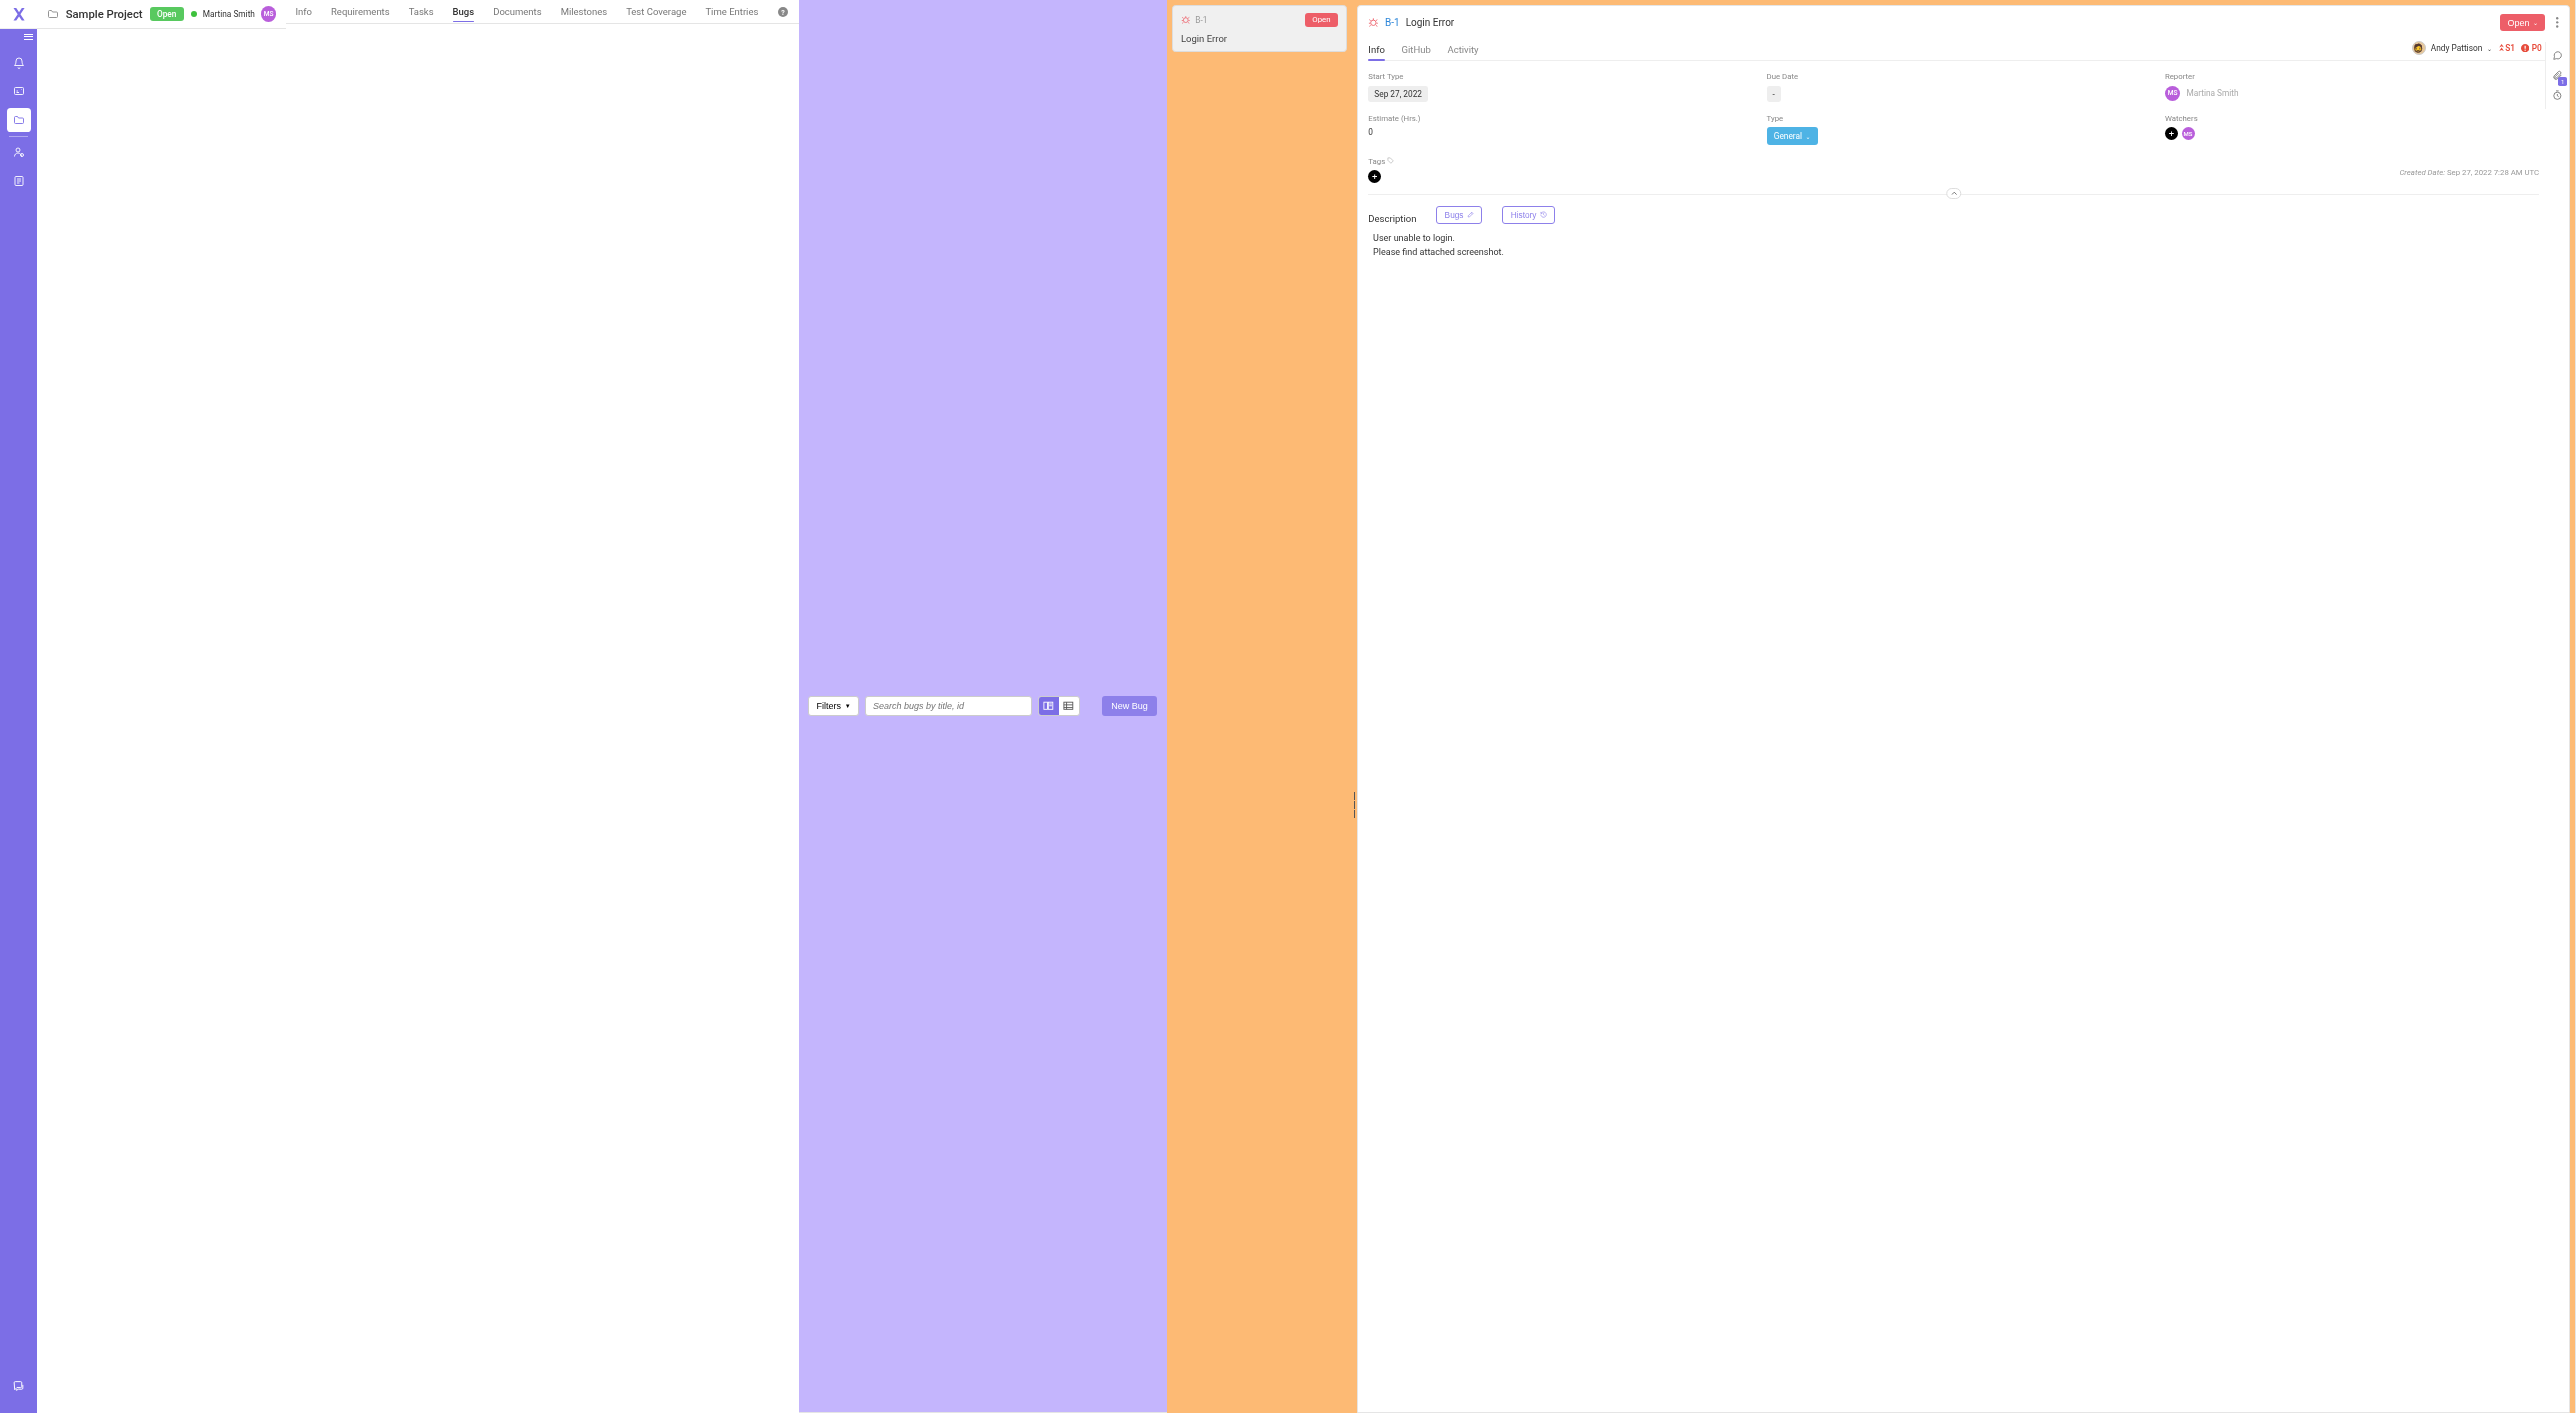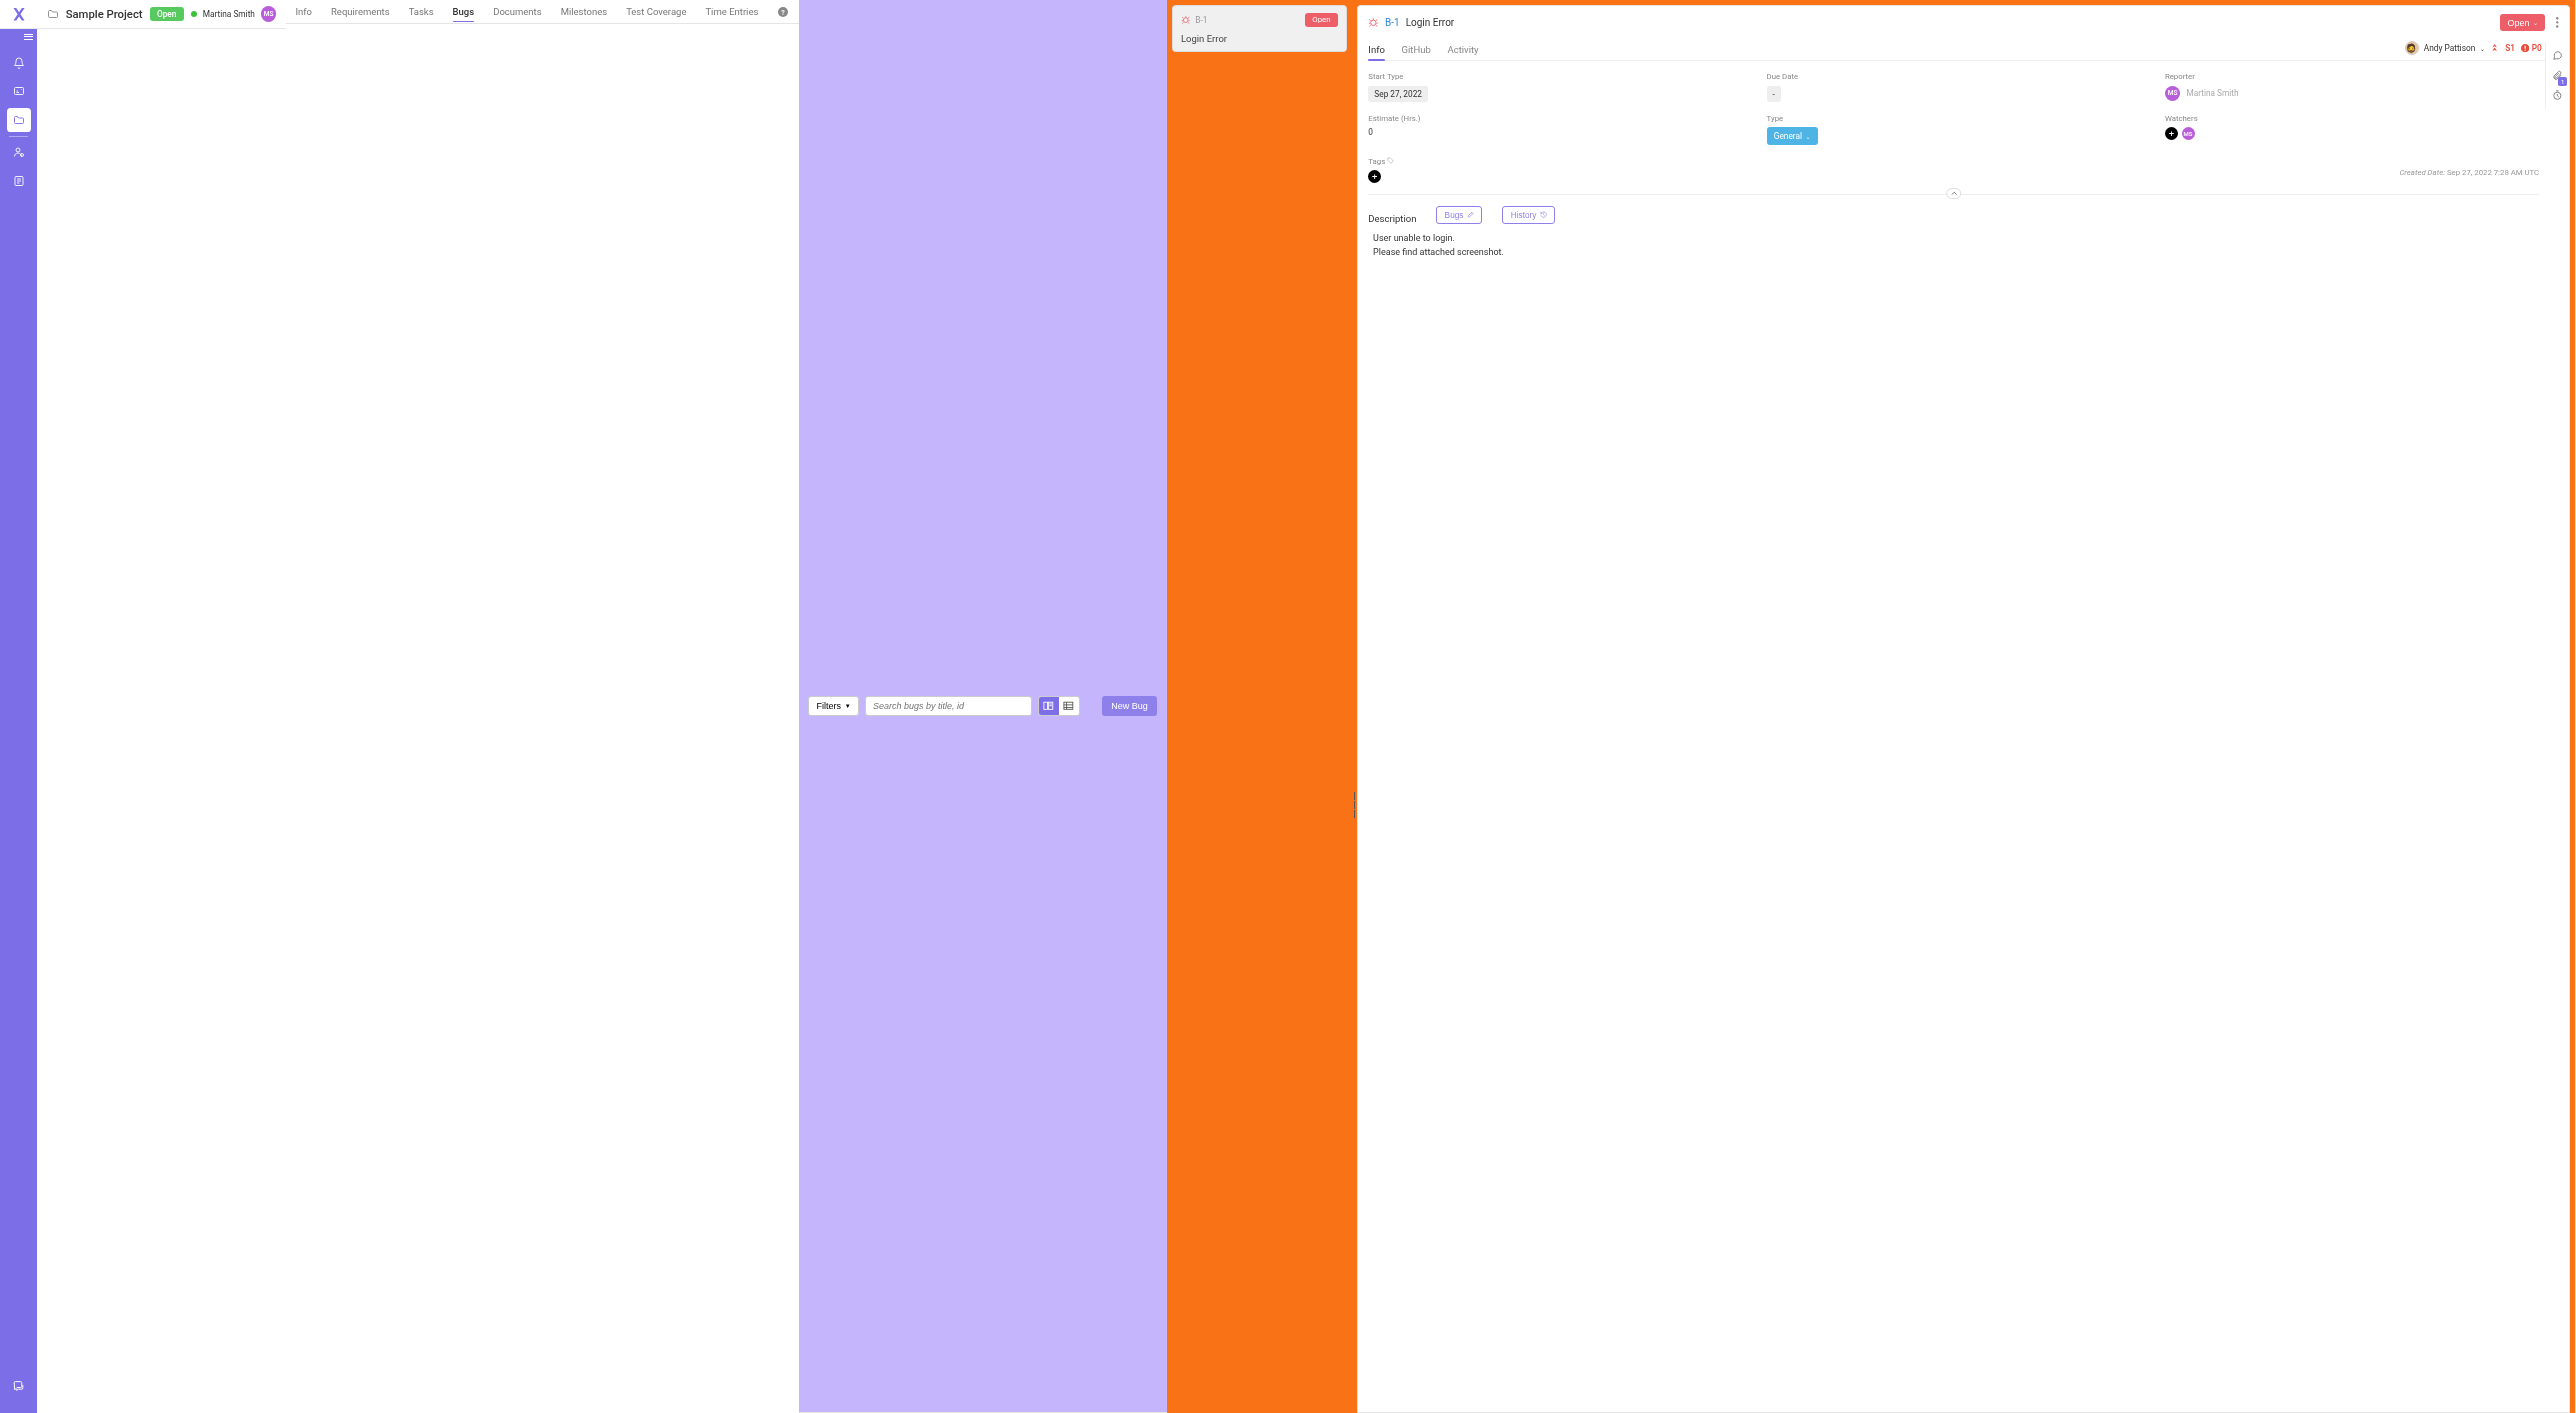--- a/index.html
+++ b/index.html
@@ -41,21 +41,21 @@
 .filter-bar { background: #c4b5fd; border-bottom: 0.6px solid #e5e5e5; padding: 6px 9.5px; display: flex; align-items: center; gap: 6px; }
 .filters-btn { background: #fff; border: 0.6px solid #ccc; border-radius: 3px; padding: 4.2px 7.2px; font-size: 9px; display: flex; align-items: center; gap: 3.6px; cursor: pointer; }
 .search-box { border: 0.6px solid #ccc; border-radius: 3px; padding: 4.2px 7.2px; width: 167px; font-size: 9px; font-style: italic; color: #999; }
 .filter-right { margin-left: auto; display: flex; align-items: center; gap: 22px; }
 .view-toggle { display: flex; border: 0.6px solid #ccc; border-radius: 3px; overflow: hidden; background: #fff; }
 .view-btn { width: 20px; height: 18px; display: flex; align-items: center; justify-content: center; cursor: pointer; color: #555; }
 .view-btn.active { background: #7c6ee6; color: #fff; }
 .new-bug-btn { background: #8d80ea; color: #fff; border: none; border-radius: 3px; padding: 4.8px 9.5px; font-size: 9px; cursor: pointer; }
 
 
-.content { flex: 1; display: flex; background: #f97316; overflow: hidden; }
+.content { flex: 1; display: flex; background: #fdba74; overflow: hidden; }
 .list-pane { width: 185px; padding: 4.8px; }
 .bug-card { background: #f0f0f0; border: 0.6px solid #ddd; border-radius: 3.6px; padding: 7.2px 8.3px; cursor: pointer; }
 .bug-card-top { display: flex; align-items: center; justify-content: space-between; margin-bottom: 6px; }
 .bug-id-row { display: flex; align-items: center; gap: 4.8px; color: #999; }
 .bug-icon-sm { color: #ed5e68; }
 .pill-open { background: #ed5e68; color: #fff; padding: 2.4px 7.2px; border-radius: 3px; font-size: 7.8px; }
 .bug-card-title { font-size: 9.5px; color: #444; }
 
 .drag-handle { width: 4.8px; display: flex; flex-direction: column; align-items: center; justify-content: center; gap: 0.6px; cursor: col-resize; margin-top: 197px; }
 .drag-handle span { width: 0.6px; height: 8.3px; background: #555; }
@@ -70,21 +70,21 @@
 .kebab { color: #888; cursor: pointer; margin-left: 4.8px; }
 
 .subtabs-row { display: flex; align-items: center; gap: 16.7px; margin-top: 8.3px; border-bottom: 0.6px solid #eee; }
 .subtab { color: #888; font-size: 9.5px; padding: 4.8px 0; cursor: pointer; position: relative; }
 .subtab.active { color: #333; }
 .subtab.active::after { content: ""; position: absolute; bottom: -0.6px; left: 0; right: 0; height: 1.8px; background: #7c6ee6; border-radius: 1.2px; }
 .subtabs-right { margin-left: auto; display: flex; align-items: center; gap: 6px; padding-bottom: 3.6px; }
 .assignee { display: flex; align-items: center; gap: 4.8px; cursor: pointer; }
 .assignee-avatar { width: 14.3px; height: 14.3px; border-radius: 50%; background: #e8c89b; border: 0.6px solid #ccc; display: flex; align-items: center; justify-content: center; font-size: 8.3px; }
 .sev-pri { display: flex; align-items: center; gap: 6px; font-size: 8.3px; font-weight: 600; }
-.sev { color: #e74c3c; display: flex; align-items: center; gap: 7px; }
+.sev { color: #e74c3c; display: flex; align-items: center; gap: 0; }
 .pri { color: #e74c3c; display: flex; align-items: center; gap: 2.4px; }
 .star-icon { color: #ccc; cursor: pointer; }
 
 .detail-body { flex: 1; padding: 10.7px 30px 10.7px 10.7px; overflow: auto; position: relative; }
 .info-grid { display: grid; grid-template-columns: 1fr 1fr 1fr; gap: 12px 24px; margin-bottom: 6px; }
 .field-label { color: #888; font-size: 7.8px; margin-bottom: 4.8px; }
 .date-chip { background: #eee; padding: 3px 6px; border-radius: 2.4px; display: inline-block; font-size: 8.3px; }
 .type-chip { background: #4eb3e5; color: #fff; padding: 3.6px 7.2px; border-radius: 3px; display: inline-flex; align-items: center; gap: 3.6px; font-size: 8.3px; cursor: pointer; }
 .plus-circle { width: 13px; height: 13px; border-radius: 50%; background: #000; color: #fff; display: inline-flex; align-items: center; justify-content: center; font-size: 9.5px; cursor: pointer; }
 .watchers-row { display: flex; align-items: center; gap: 3.6px; }

